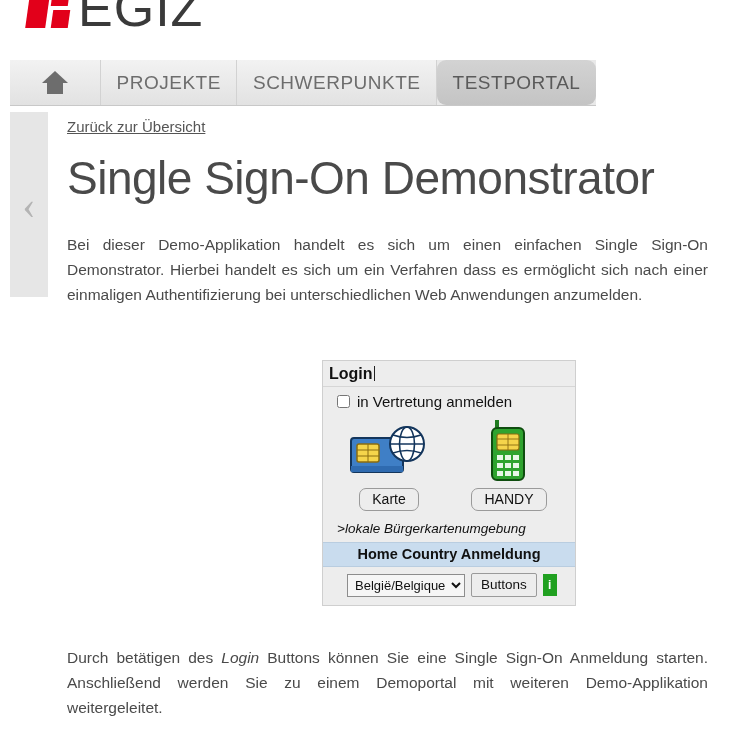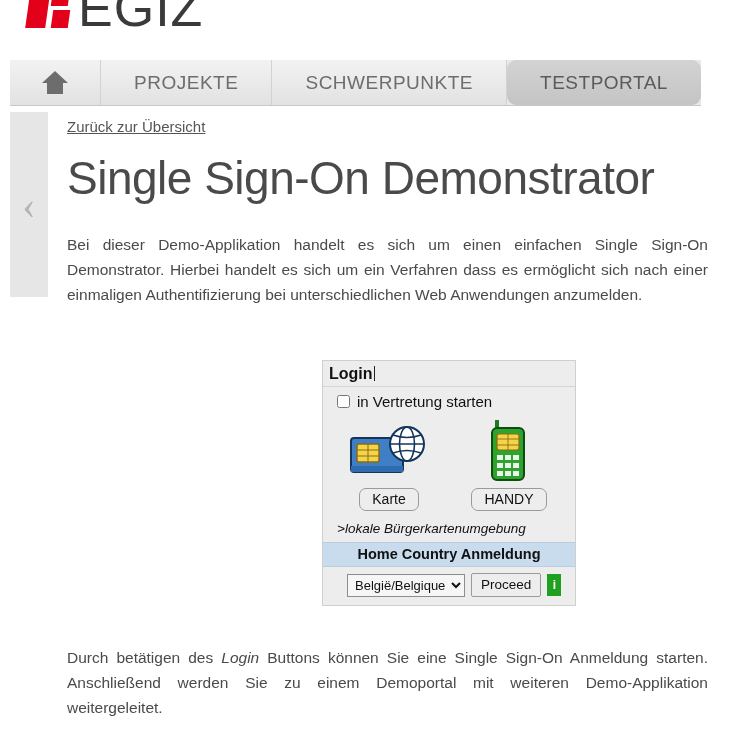--- a/index.html
+++ b/index.html
@@ -45,21 +45,21 @@
     font-family: "Liberation Sans", sans-serif;
     font-weight: 400;
     line-height: 52px;
   }
 
   
   #navbar {
     position: absolute;
     top: 60px;
     left: 10px;
-    width: 691px;
+    width: 586px;
     height: 45px;
     display: flex;
     align-items: stretch;
     background: #e9e9e9;
     border-bottom: 1px solid #c8c8c8;
   }
   .nav-item {
     flex: 1 1 auto;
     display: flex;
     align-items: center;
@@ -320,21 +320,21 @@
 </div>
 
 <div id="login-widget">
 
   <div id="login-header">
     <span>Login</span><span class="caret"></span>
   </div>
 
   <label id="vertretung-row">
     <input type="checkbox" style="">
-    <span>in Vertretung starten</span>
+    <span>in Vertretung anmelden</span>
   </label>
 
   <div id="method-row">
 
     <div class="method">
       <div class="art">
         <svg width="80" height="62" viewBox="0 0 80 62">
 
           <rect x="2" y="18" width="52" height="34" rx="3" fill="#3f7fc6" stroke="#13355c" stroke-width="2"></rect>
           <rect x="8" y="24" width="22" height="18" rx="2" fill="#f5d44b" stroke="#8a6c10" stroke-width="1.5"></rect>
@@ -381,21 +381,21 @@
   </div>
 
   <div id="local-link">&gt;lokale Bürgerkartenumgebung</div>
 
   <div id="hcs-header">Home Country Anmeldung</div>
 
   <div id="hcs-row">
     <select id="country-select">
       <option>België/Belgique</option>
     </select>
-    <button id="proceed-btn">Proceed</button>
+    <button id="proceed-btn">Buttons</button>
     <div id="info-badge">i</div>
   </div>
 
 </div>
 
 <div style="position:absolute; left:67px; top:645px; width:641px;">
   <p class="outro-para" style="margin:0;"><span>Durch betätigen des </span><em>Login</em><span> Buttons können Sie eine Single Sign-On Anmeldung starten. Anschließend werden Sie zu einem Demoportal mit weiteren Demo-Applikation weitergeleitet.</span></p>
 </div>
 
 </body></html>

